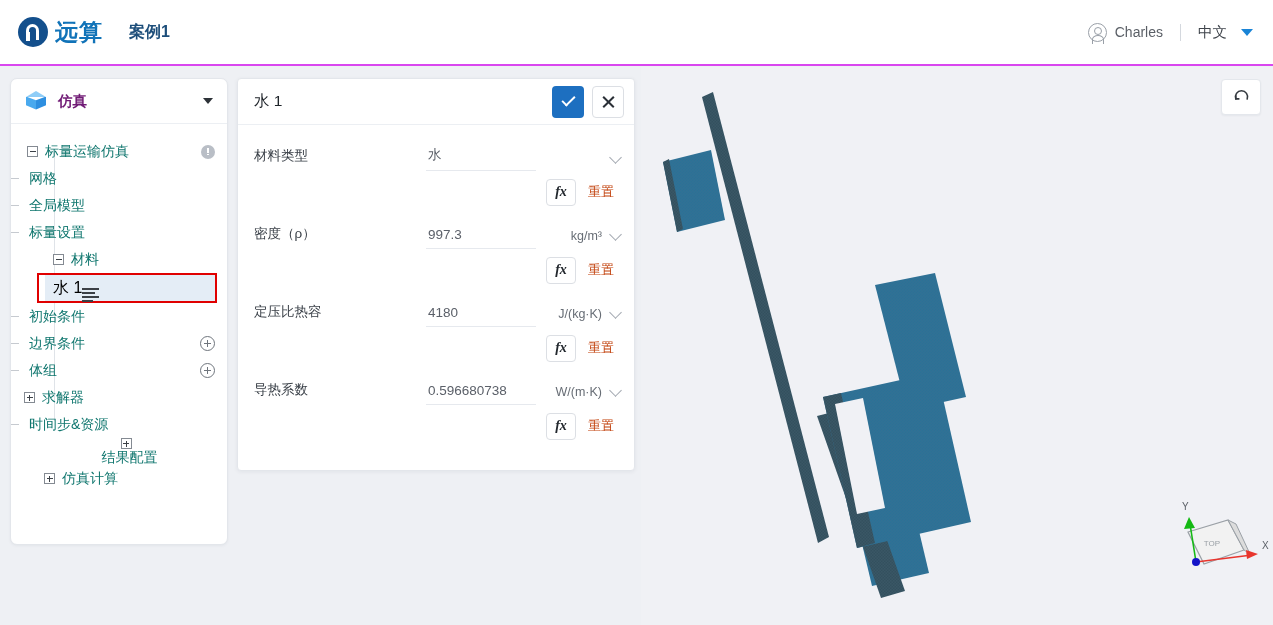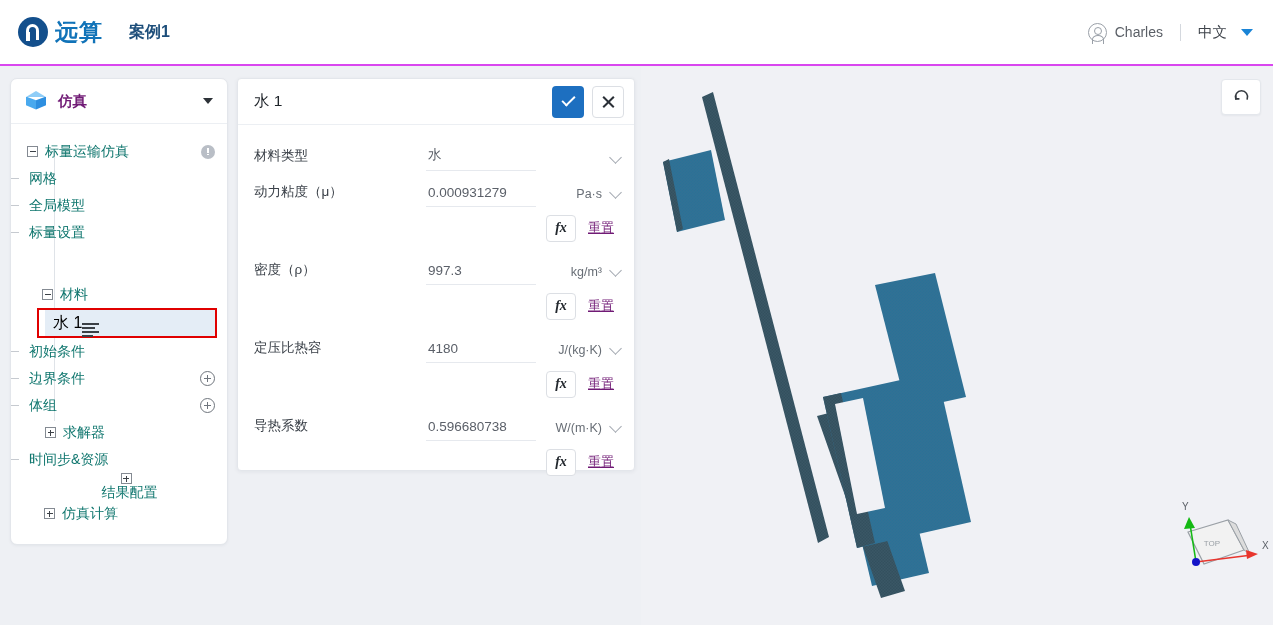--- a/index.html
+++ b/index.html
@@ -284,22 +284,22 @@
   }
   .fx-btn {
     width: 30px; height: 27px; border: 1px solid #dcdfe4;
     border-radius: 4px; background: #fff;
     display: flex; align-items: center; justify-content: center;
     font-family: "Liberation Serif", serif;
     font-style: italic; font-weight: bold;
     font-size: 14px; color: #23282e; margin-left: 16px;
   }
   .reset-link {
-    font-size: 13px; color: #701a75;
-    text-decoration: underline; width: 32px;
+    font-size: 13px; color: #c2410c;
+    width: 32px;
   }
 
   
   .viewport {
     position: absolute; left: 641px; top: 67px;
     width: 632px; height: 558px;
     background: #f0f1f5;
     overflow: hidden;
   }
   .reset-view-btn {
@@ -364,21 +364,21 @@
     <div class="tnode ind1">
       <span class="stub"></span>
       <span class="lbl">全局模型</span>
     </div>
 
     <div class="tnode ind1">
       <span class="stub"></span>
       <span class="lbl">标量设置</span>
     </div>
 
-    <div class="tnode ind1" style="padding-left:31px;margin-top:35px;">
+    <div class="tnode ind1" style="padding-left:42px;">
       <span class="toggle"></span>
       <span class="lbl">材料</span>
     </div>
 
     <div class="sel-wrap">
       <span class="stub elbow"></span>
       <div class="sel-inner">
         <span class="lbl">水 1</span>
         <span class="right-ic">
           <span class="lines-ic">
@@ -402,21 +402,21 @@
     </div>
 
     <div class="tnode ind1">
       <span class="stub"></span>
       <span class="lbl">体组</span>
       <span class="right-ic">
         <span class="plus-circle"></span>
       </span>
     </div>
 
-    <div class="tnode ind1" style="padding-left:34px;">
+    <div class="tnode ind1" style="padding-left:13px;">
       <span class="toggle plus"></span>
       <span class="lbl">求解器</span>
     </div>
 
     <div class="tnode ind1">
       <span class="stub"></span>
       <span class="lbl">时间步&amp;资源</span>
     </div>
 
     <div class="tnode ind1" style="padding-left:33px;flex-direction:column;">
@@ -448,28 +448,20 @@
 
     <div class="row">
       <div class="rlabel">材料类型</div>
       <div class="rfield">水</div>
       <div class="runit">
         <span></span>
         <span class="vchev"></span>
       </div>
     </div>
 
-    <div class="row">
-      <div class="rlabel">动力粘度（μ）</div>
-      <div class="rfield">0.000931279</div>
-      <div class="runit">
-        <span>Pa·s</span>
-        <span class="vchev"></span>
-      </div>
-    </div>
     <div class="subrow">
       <div class="fx-btn">fx</div>
       <div class="reset-link">重置</div>
     </div>
 
     <div class="row">
       <div class="rlabel">密度（ρ）</div>
       <div class="rfield">997.3</div>
       <div class="runit">
         <span>kg/m³</span>

